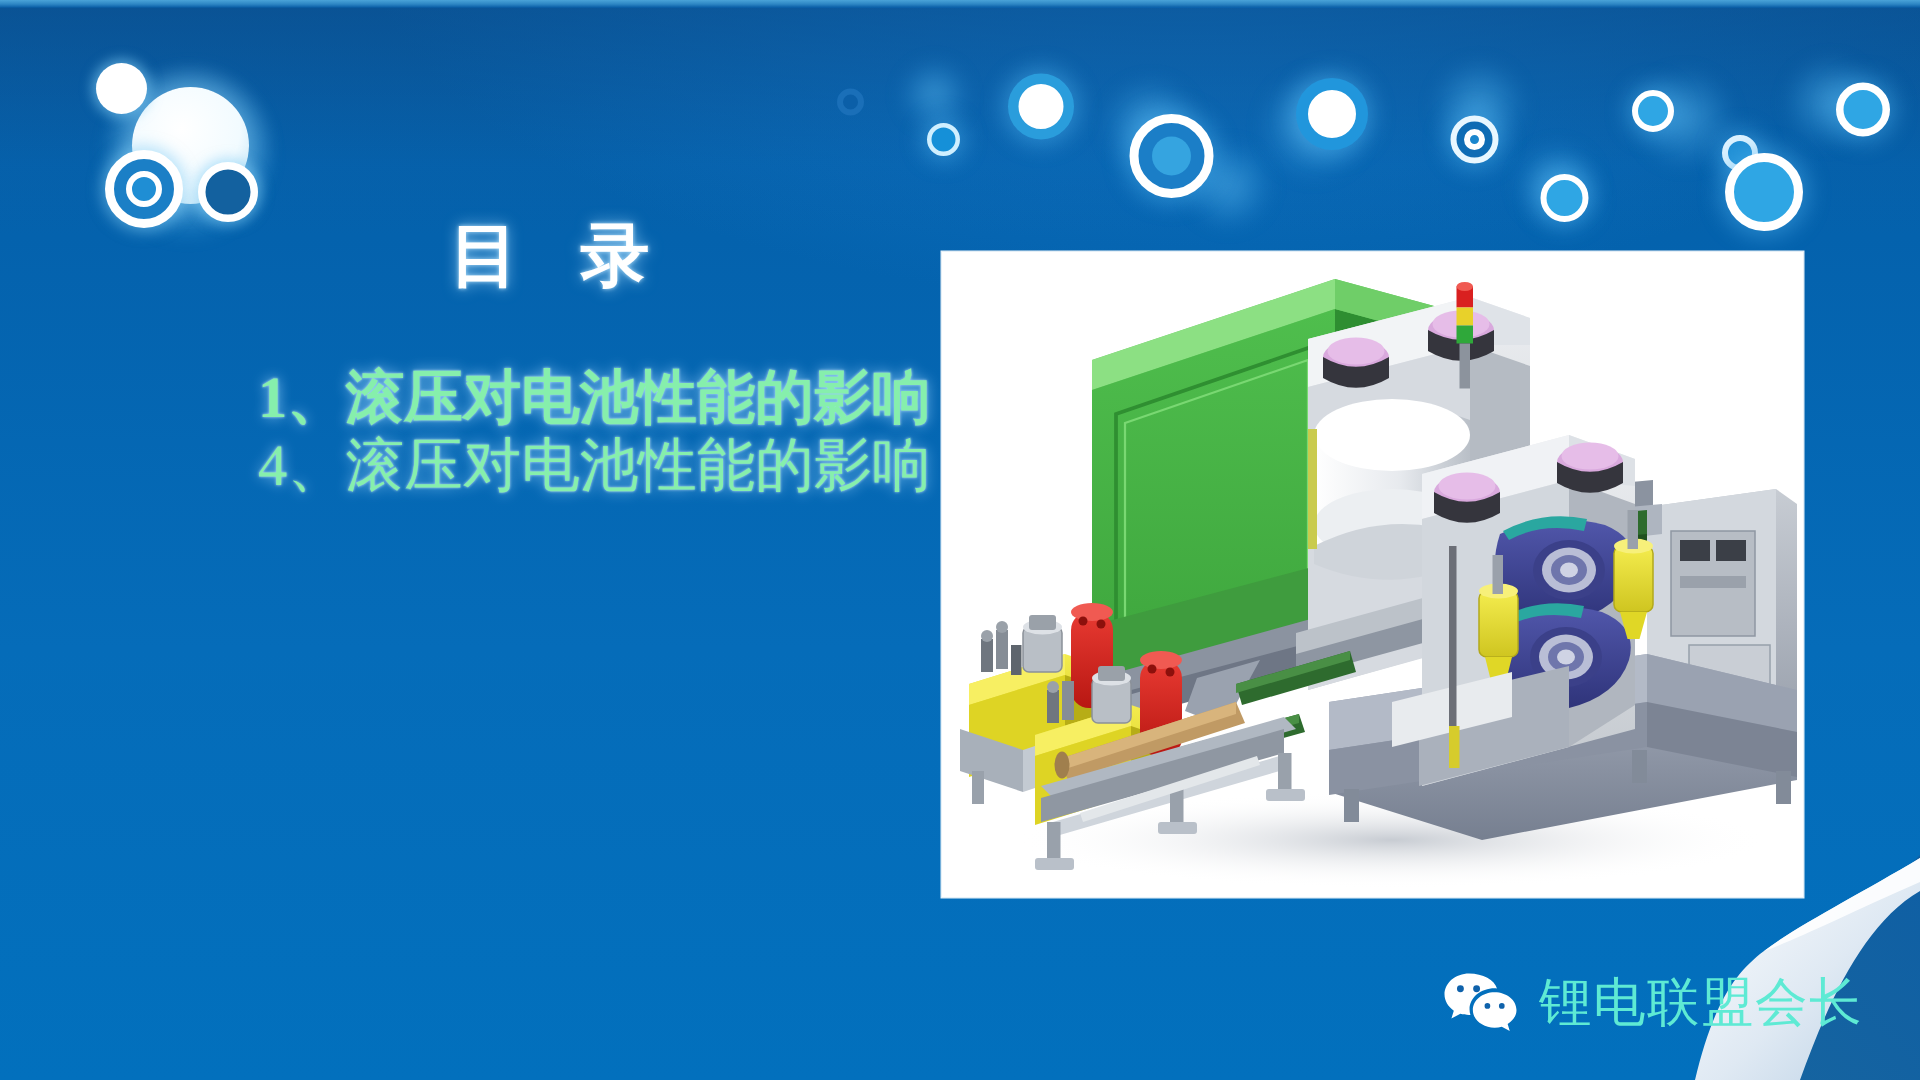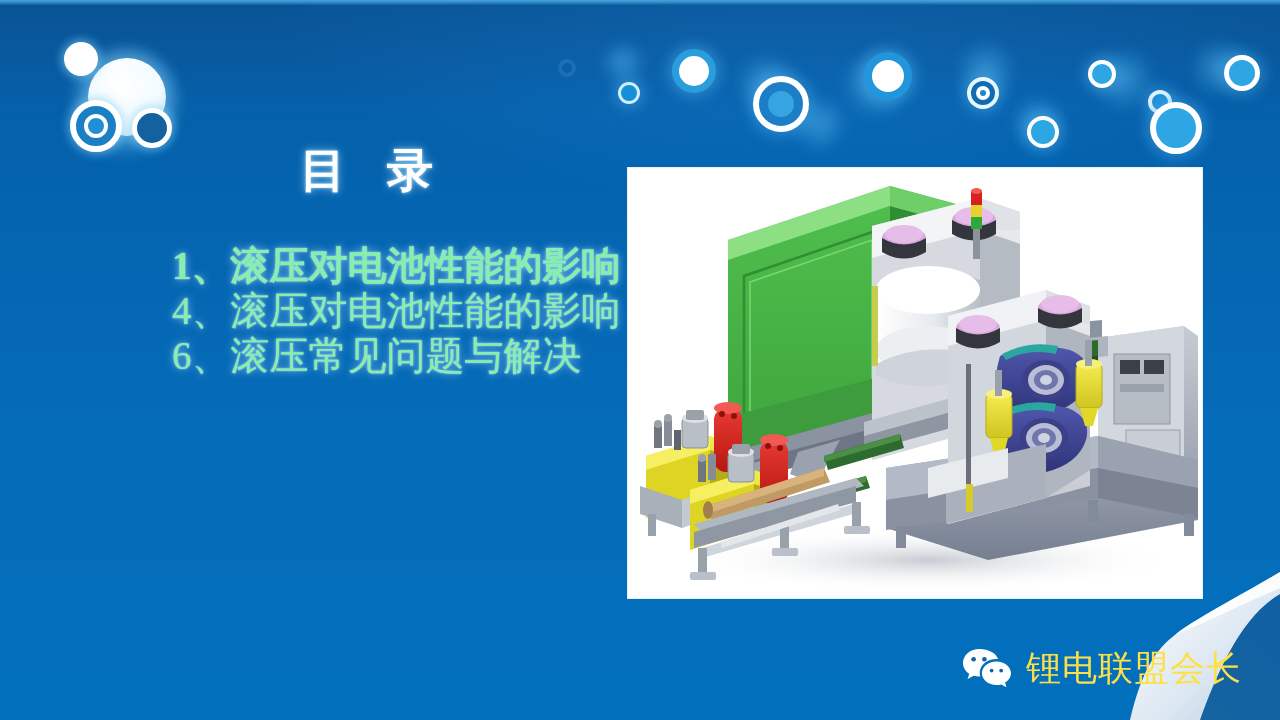--- a/index.html
+++ b/index.html
@@ -139,21 +139,21 @@
     pointer-events: none;
   }
   #watermark {
     position: absolute;
     right: 38px; bottom: 28px;
     display: flex; align-items: center; gap: 13px;
   }
   #watermark .wm-text {
     font-family: "Liberation Sans", "DejaVu Sans", sans-serif;
     font-size: 35px;
-    color: #fde047;
+    color: #5eead4;
     letter-spacing: 1px;
     white-space: pre;
   }
   #wechat-icon { width: 52px; height: 44px; display: block; }
 </style>
 </head>
 <body>
 
 <div id="slide">
 
@@ -191,21 +191,20 @@
     <div class="r2"></div>
     <div class="r2i"></div>
     <div class="r3"></div>
   </div>
 
   <div id="page-title">目  录</div>
 
   <div id="toc">
     <div class="toc-item bold"><span class="toc-num">1、</span><span>滚压对电池性能的影响</span></div>
     <div class="toc-item"><span class="toc-num">4、</span><span>滚压对电池性能的影响</span></div>
-    <div class="toc-item"><span class="toc-num">6、</span><span>滚压常见问题与解决</span></div>
   </div>
 
   <div id="machine-figure">
     <svg viewBox="0 0 574 430">
       <defs>
         <linearGradient id="gGreenTop" x1="0" y1="0" x2="1" y2="1">
           <stop offset="0" stop-color="#79d472"></stop>
             <stop offset="1" stop-color="#4fbb4c"></stop>
         </linearGradient>
         <linearGradient id="gGreenFront" x1="0" y1="0" x2="0" y2="1">

